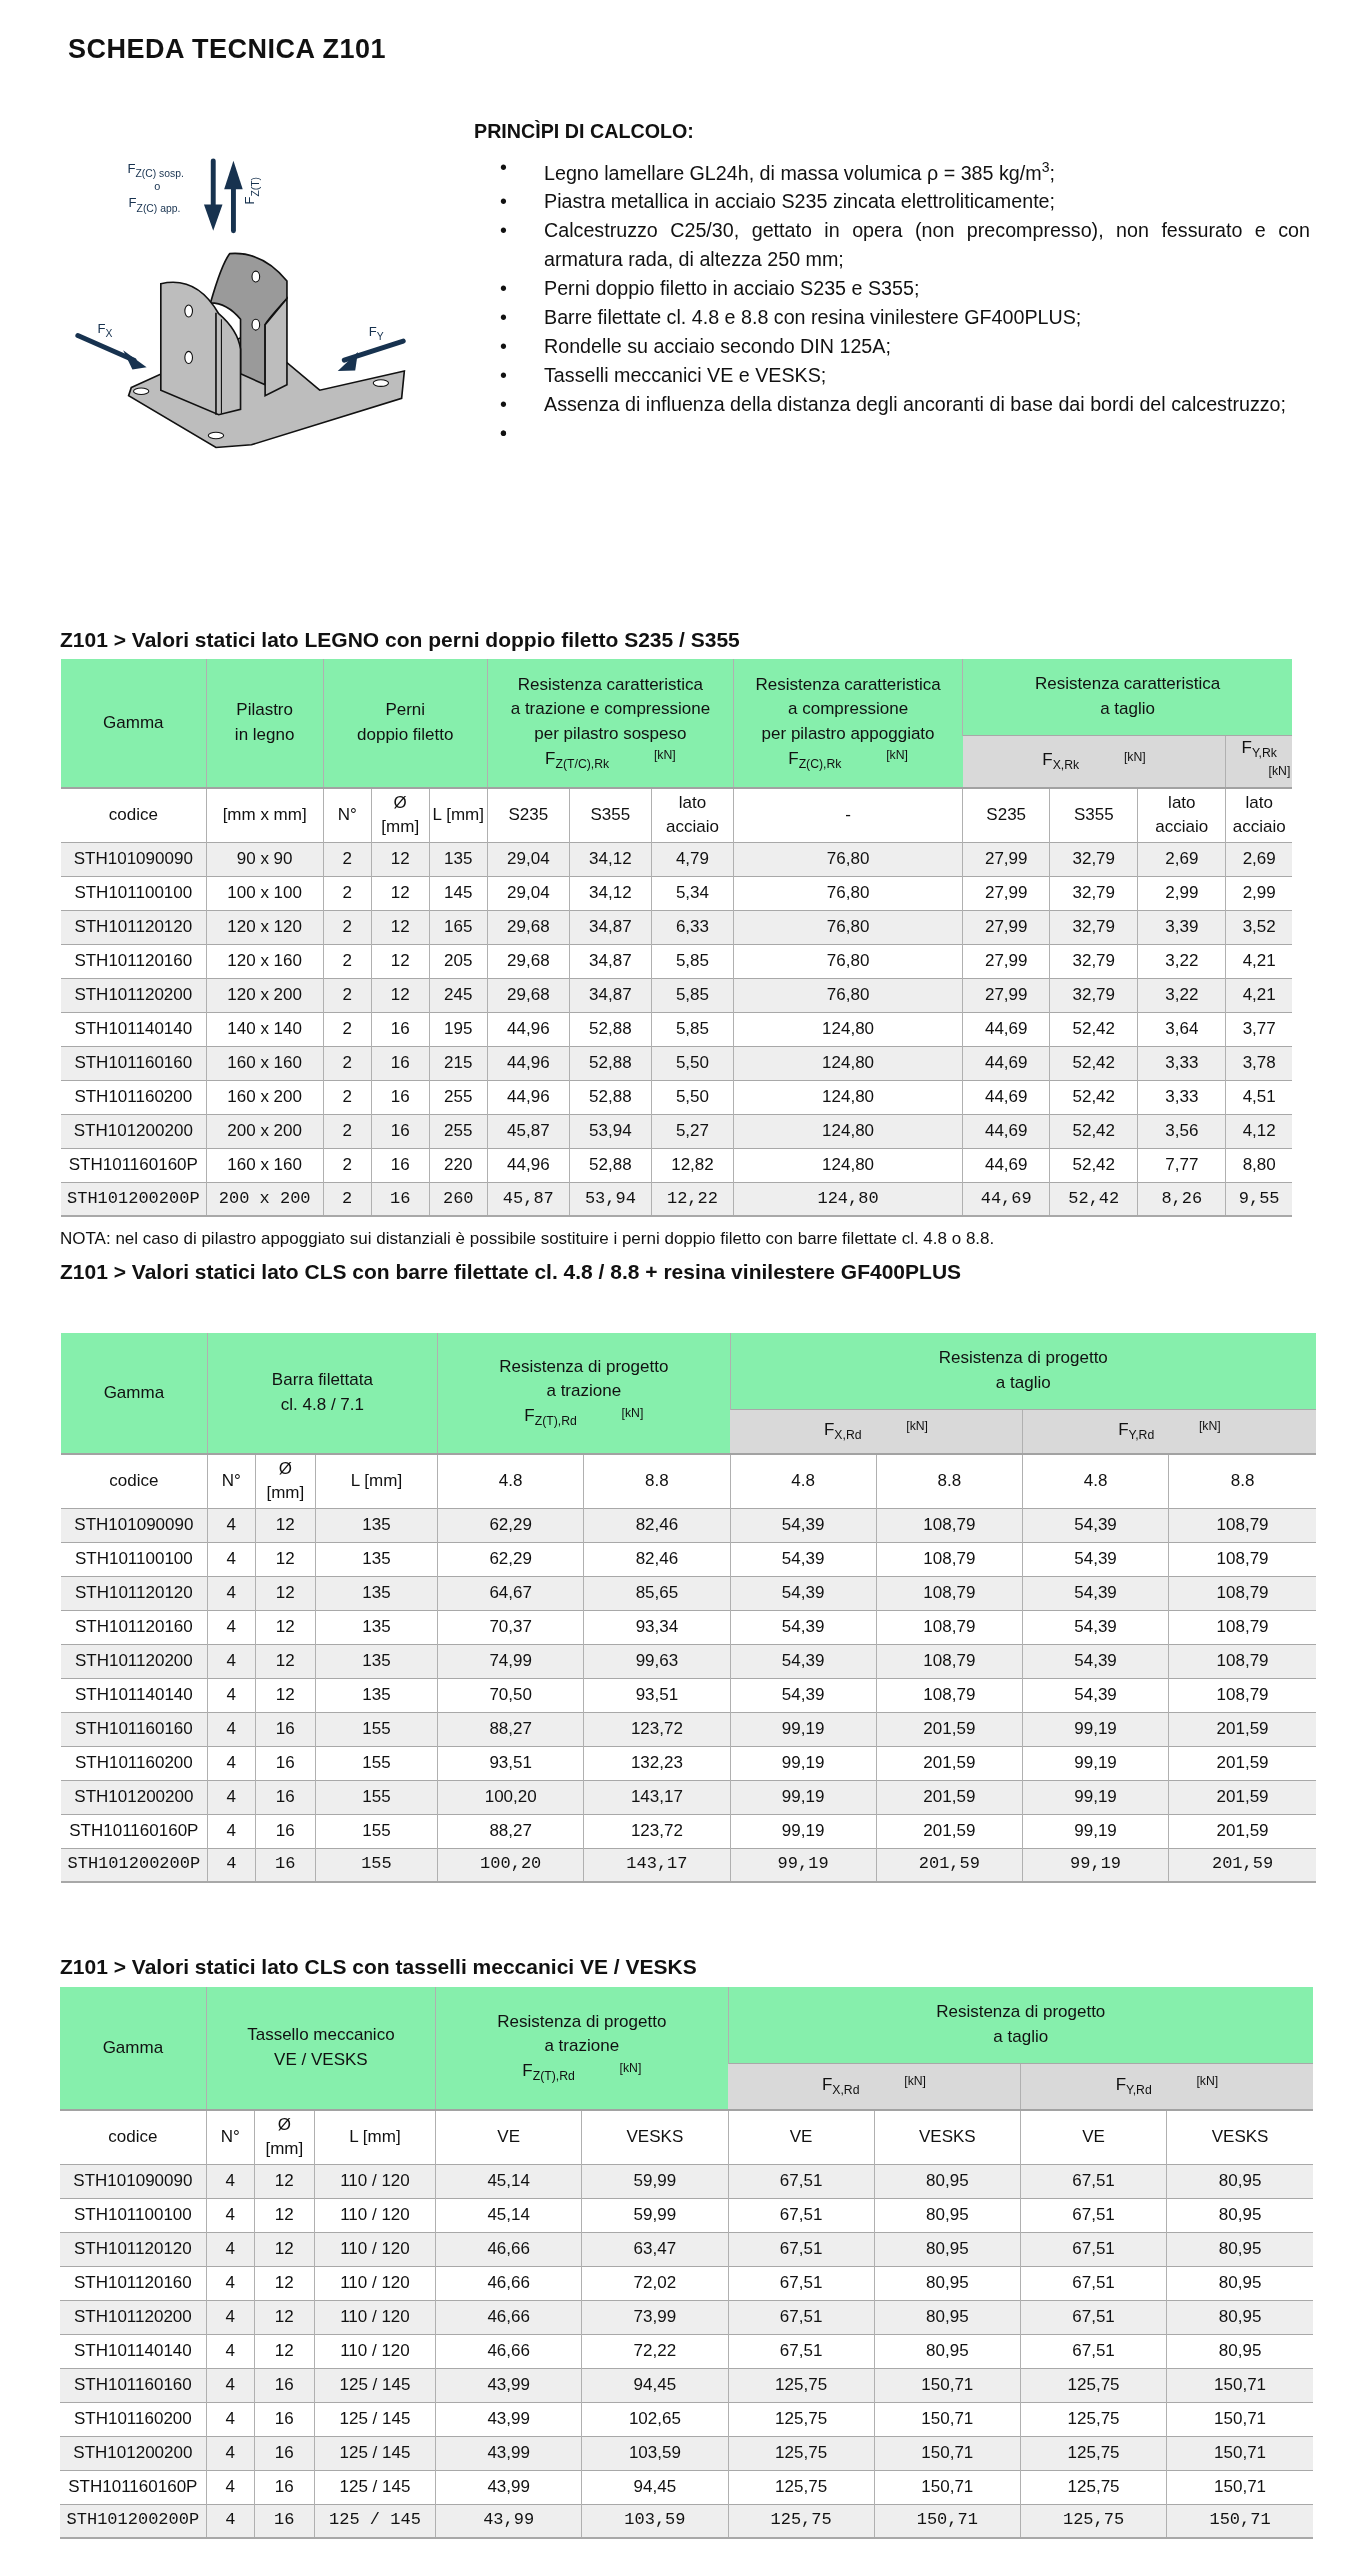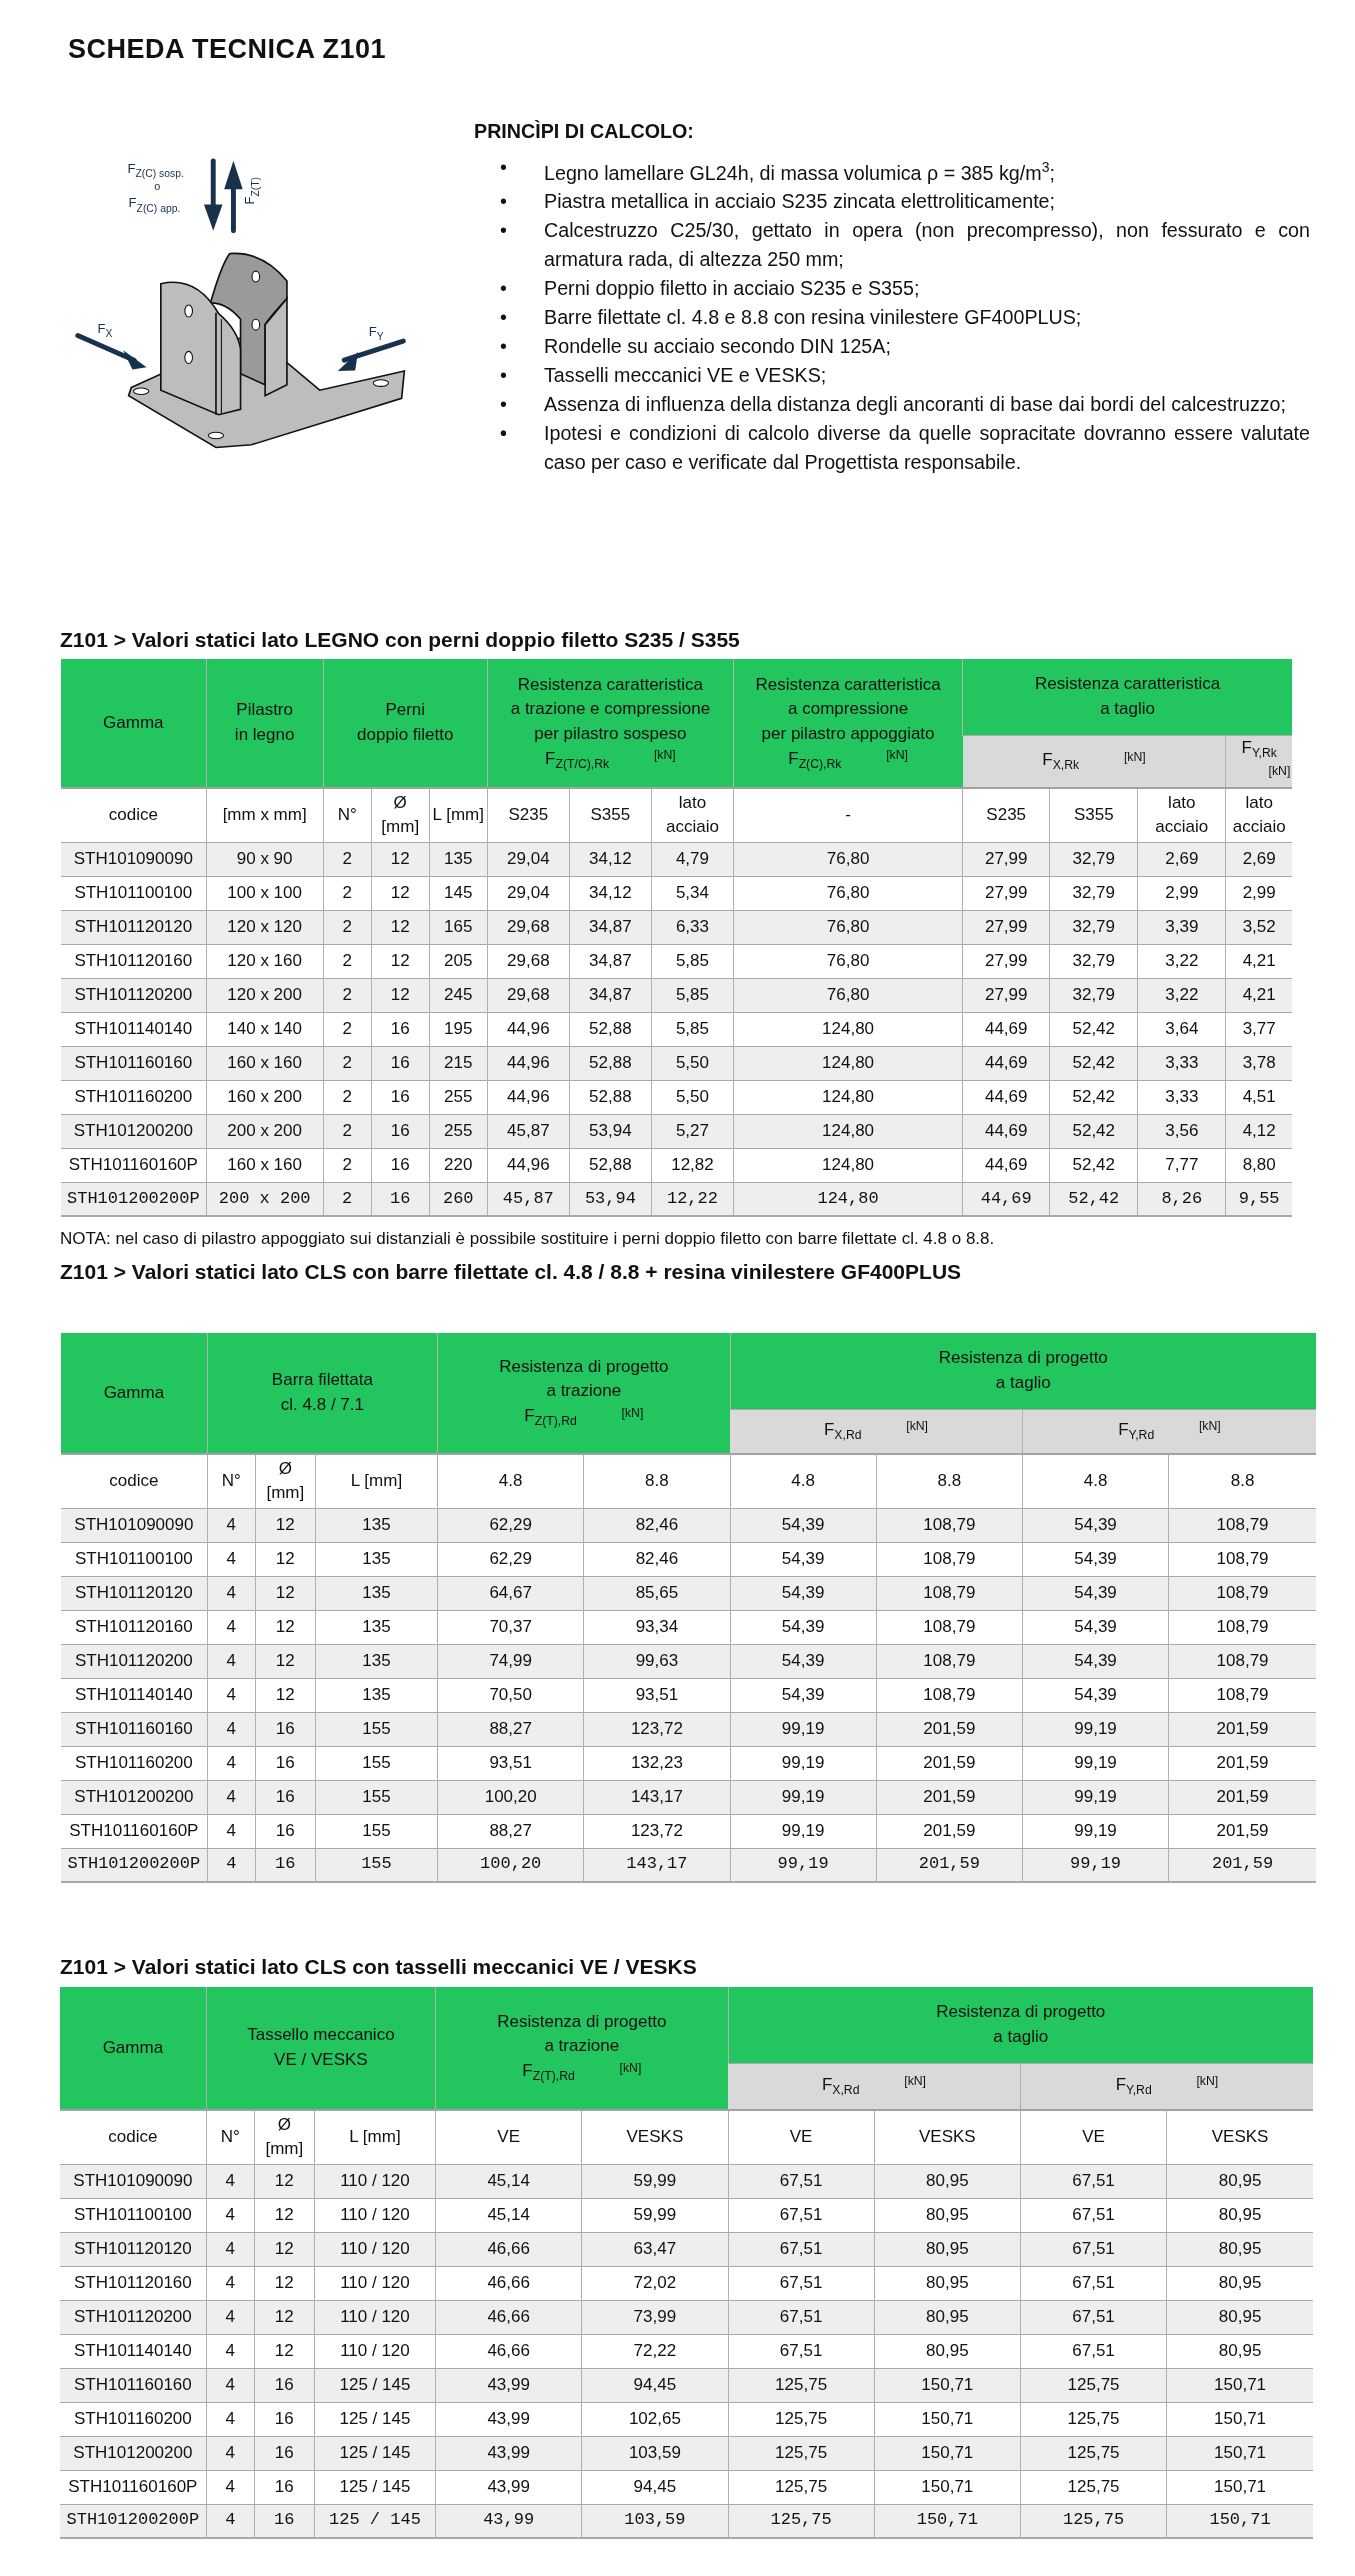--- a/index.html
+++ b/index.html
@@ -29,21 +29,21 @@
   }
   table.dt {
     position: absolute; left: 61px; border-collapse: collapse; table-layout: fixed;
     font-size: 17px; color: #111;
   }
   table.dt th, table.dt td {
     text-align: center; vertical-align: middle; border-left: 1.1px solid #b0b0b0; padding: 0 2.2px;
     font-weight: normal; line-height: 1.45;
   }
   table.dt tr > *:first-child { border-left: none; }
-  table.dt thead tr.h1 th { background: #22c55e; }
+  table.dt thead tr.h1 th { background: #86efac; }
   table.dt thead tr.h2 th { background: #d9d9d9; border-top: 1.6px solid #a8a8a8; }
   table.dt thead tr.sub th { background: #ffffff; border-top: 2.7px solid #a2a2a2; }
   table.dt tbody td { border-top: 1.6px solid #a8a8a8; }
   table.dt tbody tr:nth-child(odd) td { background: #eeeeee; }
   table.dt tbody tr:last-child td { border-bottom: 2.2px solid #a8a8a8; font-family: Liberation Mono, monospace; }
   .sub-l { font-size: 0.72em; vertical-align: -0.35em; }
   .sup-l { font-size: 0.72em; vertical-align: 0.35em; padding-left: 40px; }
   .nota { position: absolute; left: 60px; top: 1229px; font-size: 17px; color: #111; }
 </style>
 </head>
@@ -110,21 +110,21 @@
   <ul>
     <li><span class="bul">•</span><span>Legno lamellare GL24h, di massa volumica ρ = 385 kg/m</span><sup>3</sup><span>;</span></li>
     <li><span class="bul">•</span><span>Piastra metallica in acciaio S235 zincata elettroliticamente;</span></li>
     <li><span class="bul">•</span><span>Calcestruzzo C25/30, gettato in opera (non precompresso), non fessurato e con armatura rada, di altezza 250 mm;</span></li>
     <li><span class="bul">•</span><span>Perni doppio filetto in acciaio S235 e S355;</span></li>
     <li><span class="bul">•</span><span>Barre filettate cl. 4.8 e 8.8 con resina vinilestere GF400PLUS;</span></li>
     <li><span class="bul">•</span><span>Rondelle su acciaio secondo DIN 125A;</span></li>
     <li><span class="bul">•</span><span>Tasselli meccanici VE e VESKS;</span></li>
     <li><span class="bul">•</span><span>Assenza di influenza della distanza degli ancoranti di base dai bordi del calcestruzzo;</span></li>
     <li><span class="bul">•</span></li>
-    <li><span class="bul">•</span><span>Ipotesi e condizioni di calcolo diverse da quelle sopracitate dovranno essere valutate caso per caso e verificate dal Progettista responsabile.</span></li>
+    <li><span class="bul">•</span></li>
   </ul>
 </div>
 
 <div class="sec-title" style="top:628px;">Z101 &gt; Valori statici lato LEGNO con perni doppio filetto S235 / S355</div>
 <table class="dt" id="t1" style="top:659px; width:1231px;">
   <colgroup>
     <col style="width:145px">
       <col style="width:117px">
       <col style="width:48px">
       <col style="width:58px">

